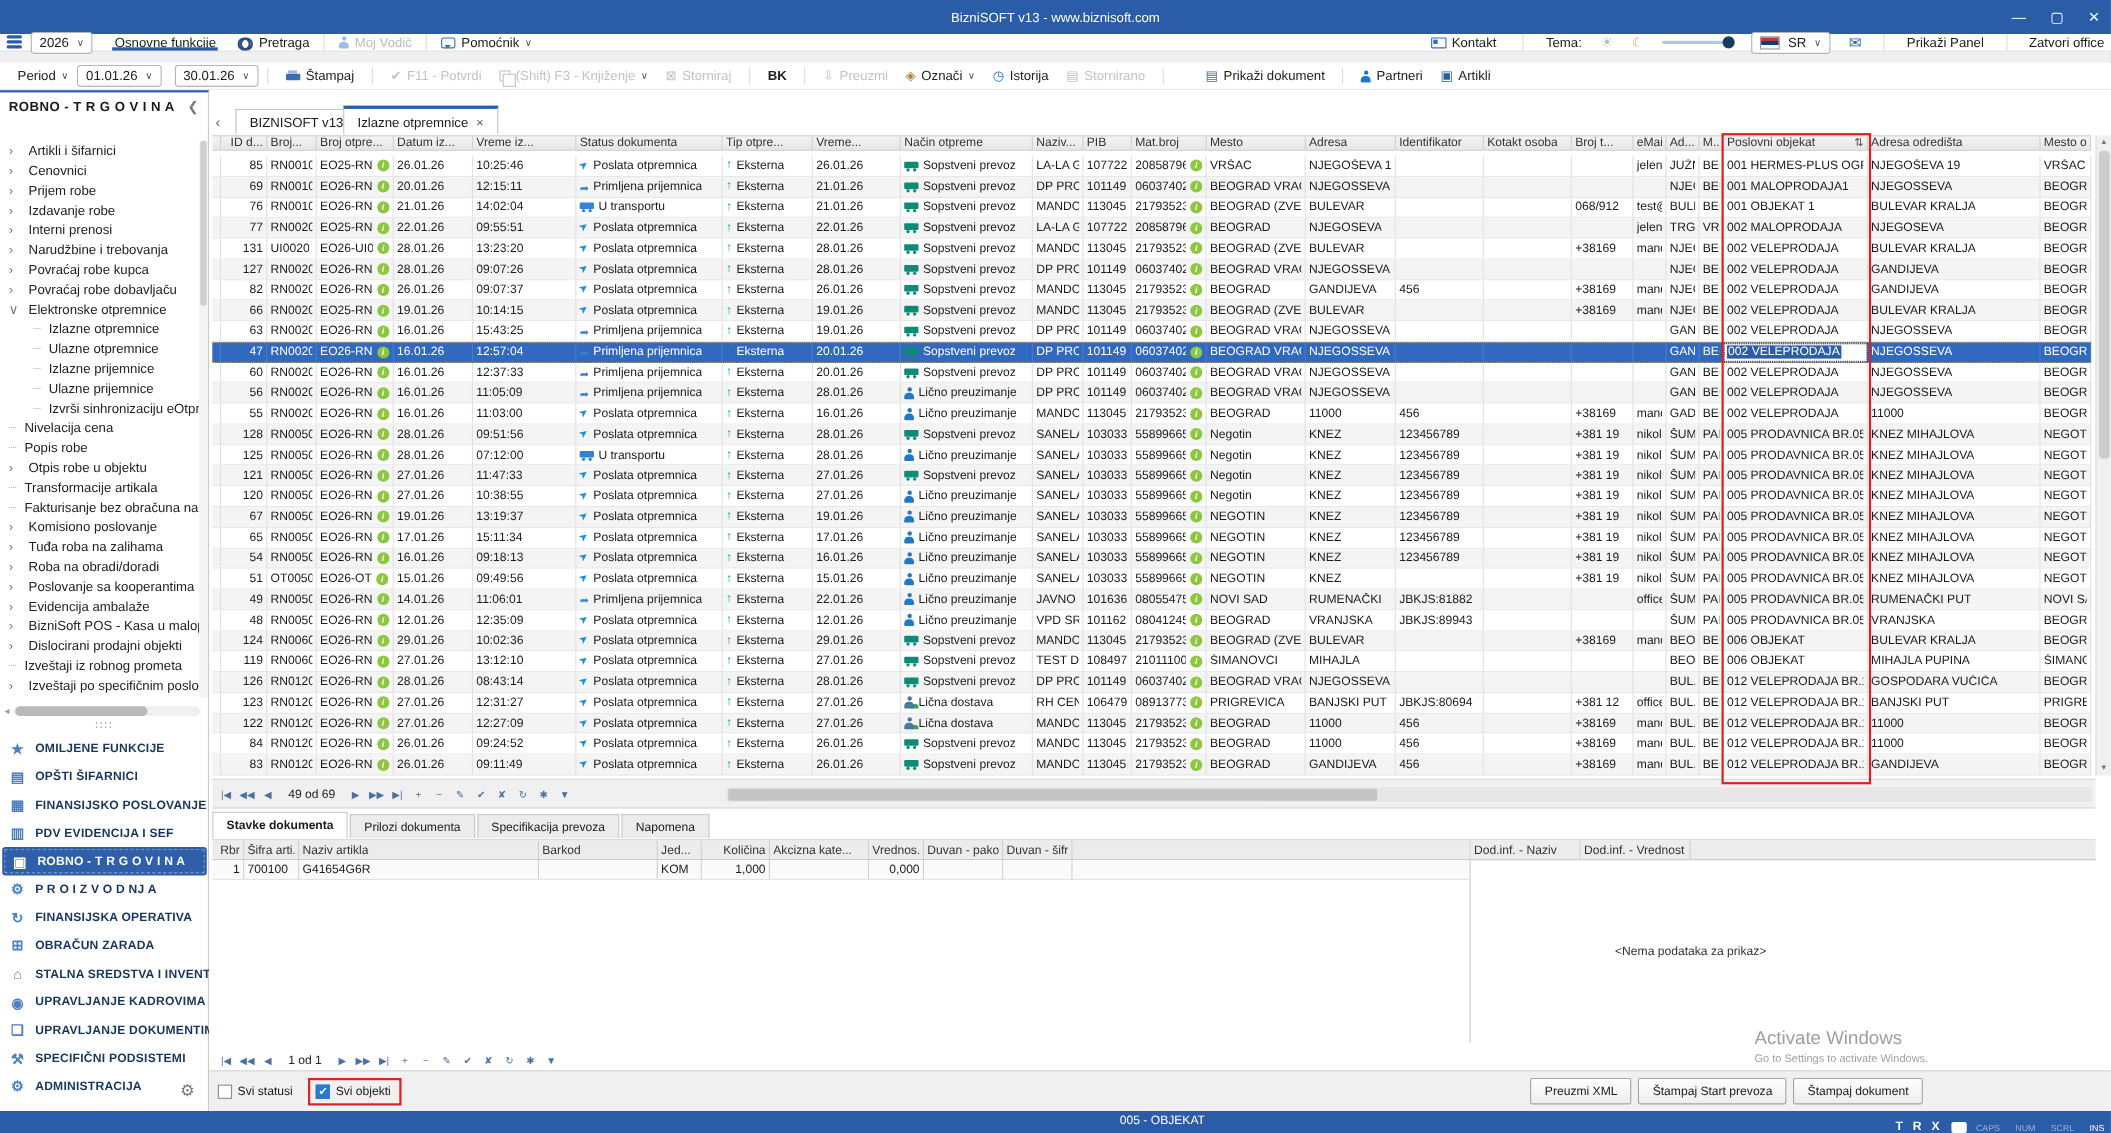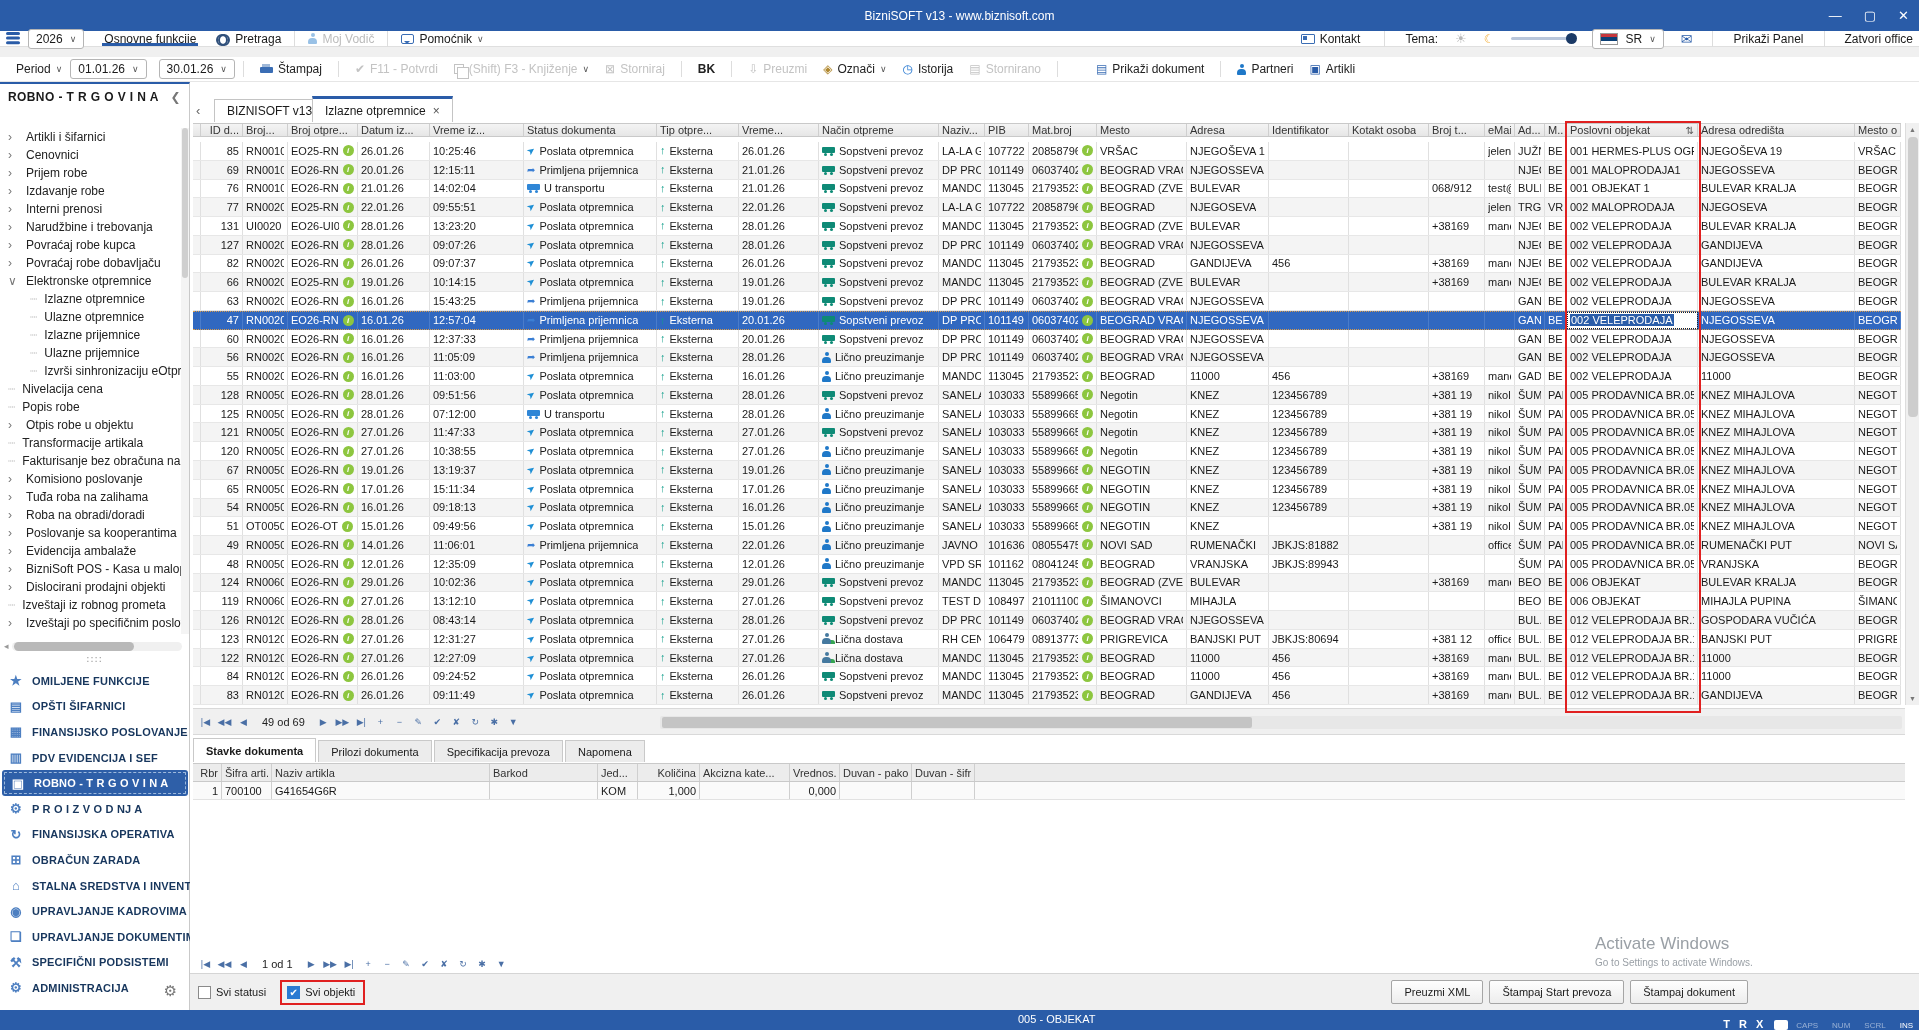--- a/index.html
+++ b/index.html
@@ -2963,20 +2963,31 @@
               <span class="txt">0,000</span>
             </div>
             <div class="gcell d8">
               <span class="txt"></span>
             </div>
             <div class="gcell d9">
               <span class="txt"></span>
             </div>
           </div>
         </div>
+      <div class="dpanel">
+        <div class="dhead">
+          <div class="gcell" style="width:100px">
+              <span>Dod.inf. - Naziv</span>
+            </div>
+          <div class="gcell" style="width:100px">
+              <span>Dod.inf. - Vrednost</span>
+            </div>
+        </div>
+        <div class="nema">&lt;Nema podataka za prikaz&gt;</div>
+      </div>
     </div>
 
     <div class="pager pager2" id="pager2">
         <span class="pgbtn">|◀</span>
         <span class="pgbtn">◀◀</span>
         <span class="pgbtn">◀</span>
         <span class="pgpos">1 od 1</span>
         <span class="pgbtn">▶</span>
         <span class="pgbtn">▶▶</span>
         <span class="pgbtn">▶|</span>

